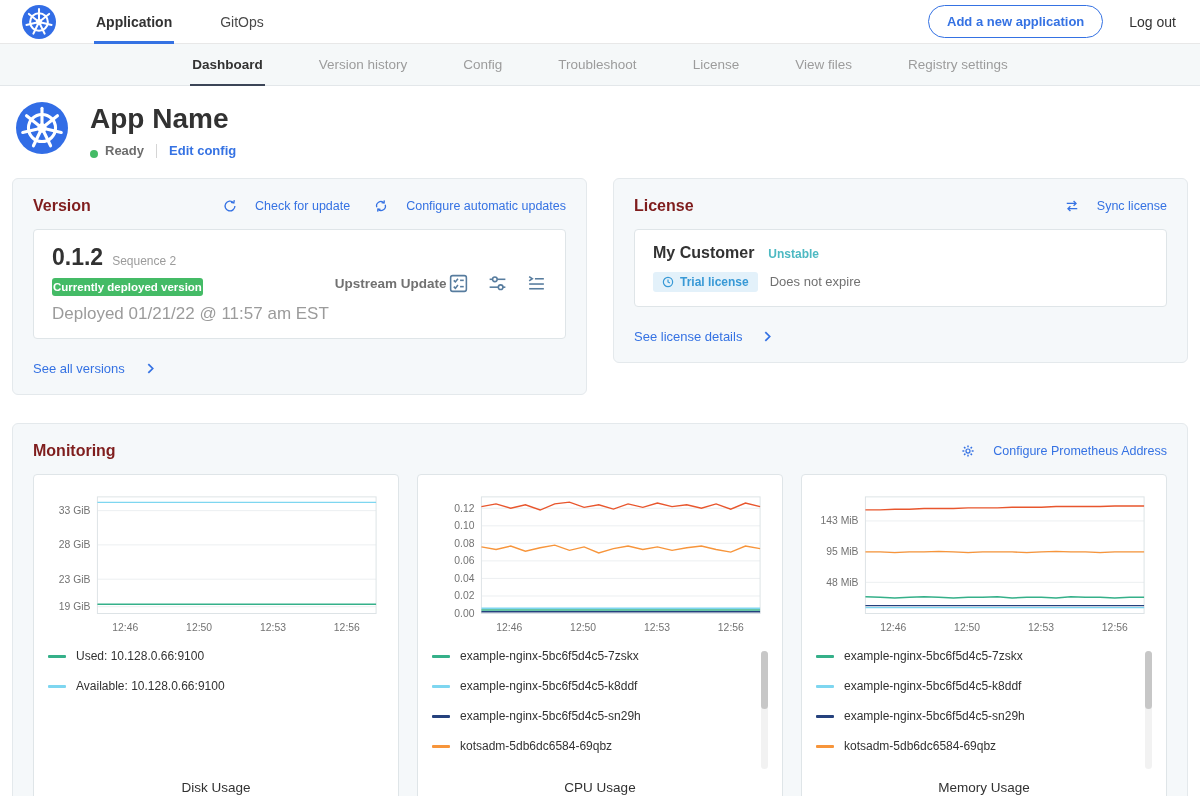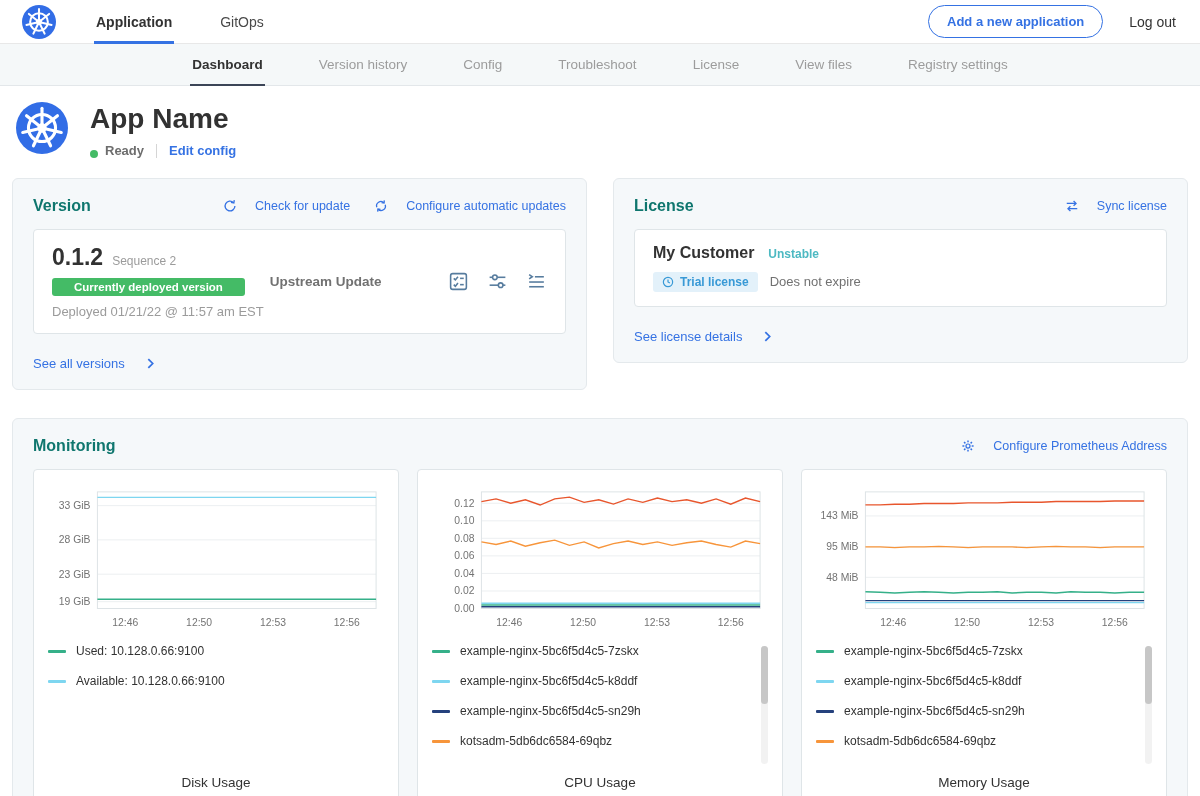--- a/index.html
+++ b/index.html
@@ -52,32 +52,32 @@
   .status-text{color:#6d6d6d;font-weight:600;}
   .status-sep{width:1px;height:14px;background:#d5d5d5;margin:0 12px;}
   .edit-config{color:var(--blue);font-weight:600;font-size:13px;cursor:pointer;}
 
   
   .content{padding:0 12px;}
   .cards-row{display:flex;gap:26px;margin-top:8px;align-items:flex-start;}
   .card{background:var(--card-bg);border:1px solid var(--border);border-radius:6px;padding:18px 20px;}
   .half{flex:1 1 0;}
   .card-head{display:flex;align-items:center;justify-content:space-between;margin-bottom:14px;}
-  .card-title{font-size:16px;font-weight:bold;color:#0f766e;}
+  .card-title{font-size:16px;font-weight:bold;color:#7f1d1d;}
   .head-links{display:flex;align-items:center;gap:24px;}
   .inner-box{background:#fff;border:1px solid #dfe5e8;border-radius:4px;padding:14px 18px;}
 
   
   .ver-box{display:flex;align-items:center;}
   .ver-left{min-width:208px;}
   .ver-num-row{display:flex;align-items:baseline;}
   .ver-num{font-size:23px;font-weight:bold;color:#323232;text-align:center;}
   .ver-seq{font-size:12px;color:var(--lgray);margin-left:9px;}
-  .deployed-badge{display:inline-block;margin-top:7px;background:var(--green);color:#fff;font-size:11.5px;font-weight:bold;padding:3px 22px;border-radius:3px;}
-  .deployed-at{margin-top:8px;font-size:13px;color:var(--lgray);}
+  .deployed-badge{display:inline-block;margin-top:7px;background:var(--green);color:#fff;font-size:11.5px;font-weight:bold;padding:3px 1px;border-radius:3px;}
+  .deployed-at{margin-top:8px;font-size:17px;color:var(--lgray);}
   .upstream{font-size:13.5px;font-weight:600;color:var(--gray);margin-left:6px;}
   .ver-icons{margin-left:auto;display:flex;align-items:center;gap:18px;color:#577c9e;}
   .ver-icons svg{width:21px;height:21px;cursor:pointer;}
   .see-link{margin-top:22px;display:inline-flex;align-items:center;font-size:13px;}
 
   
   .lic-row1{display:flex;align-items:baseline;}
   .customer{font-size:16px;font-weight:bold;color:#323232;}
   .channel{font-size:12px;color:var(--teal);margin-left:14px;font-weight:600;}
   .lic-row2{display:flex;align-items:center;margin-top:10px;}

